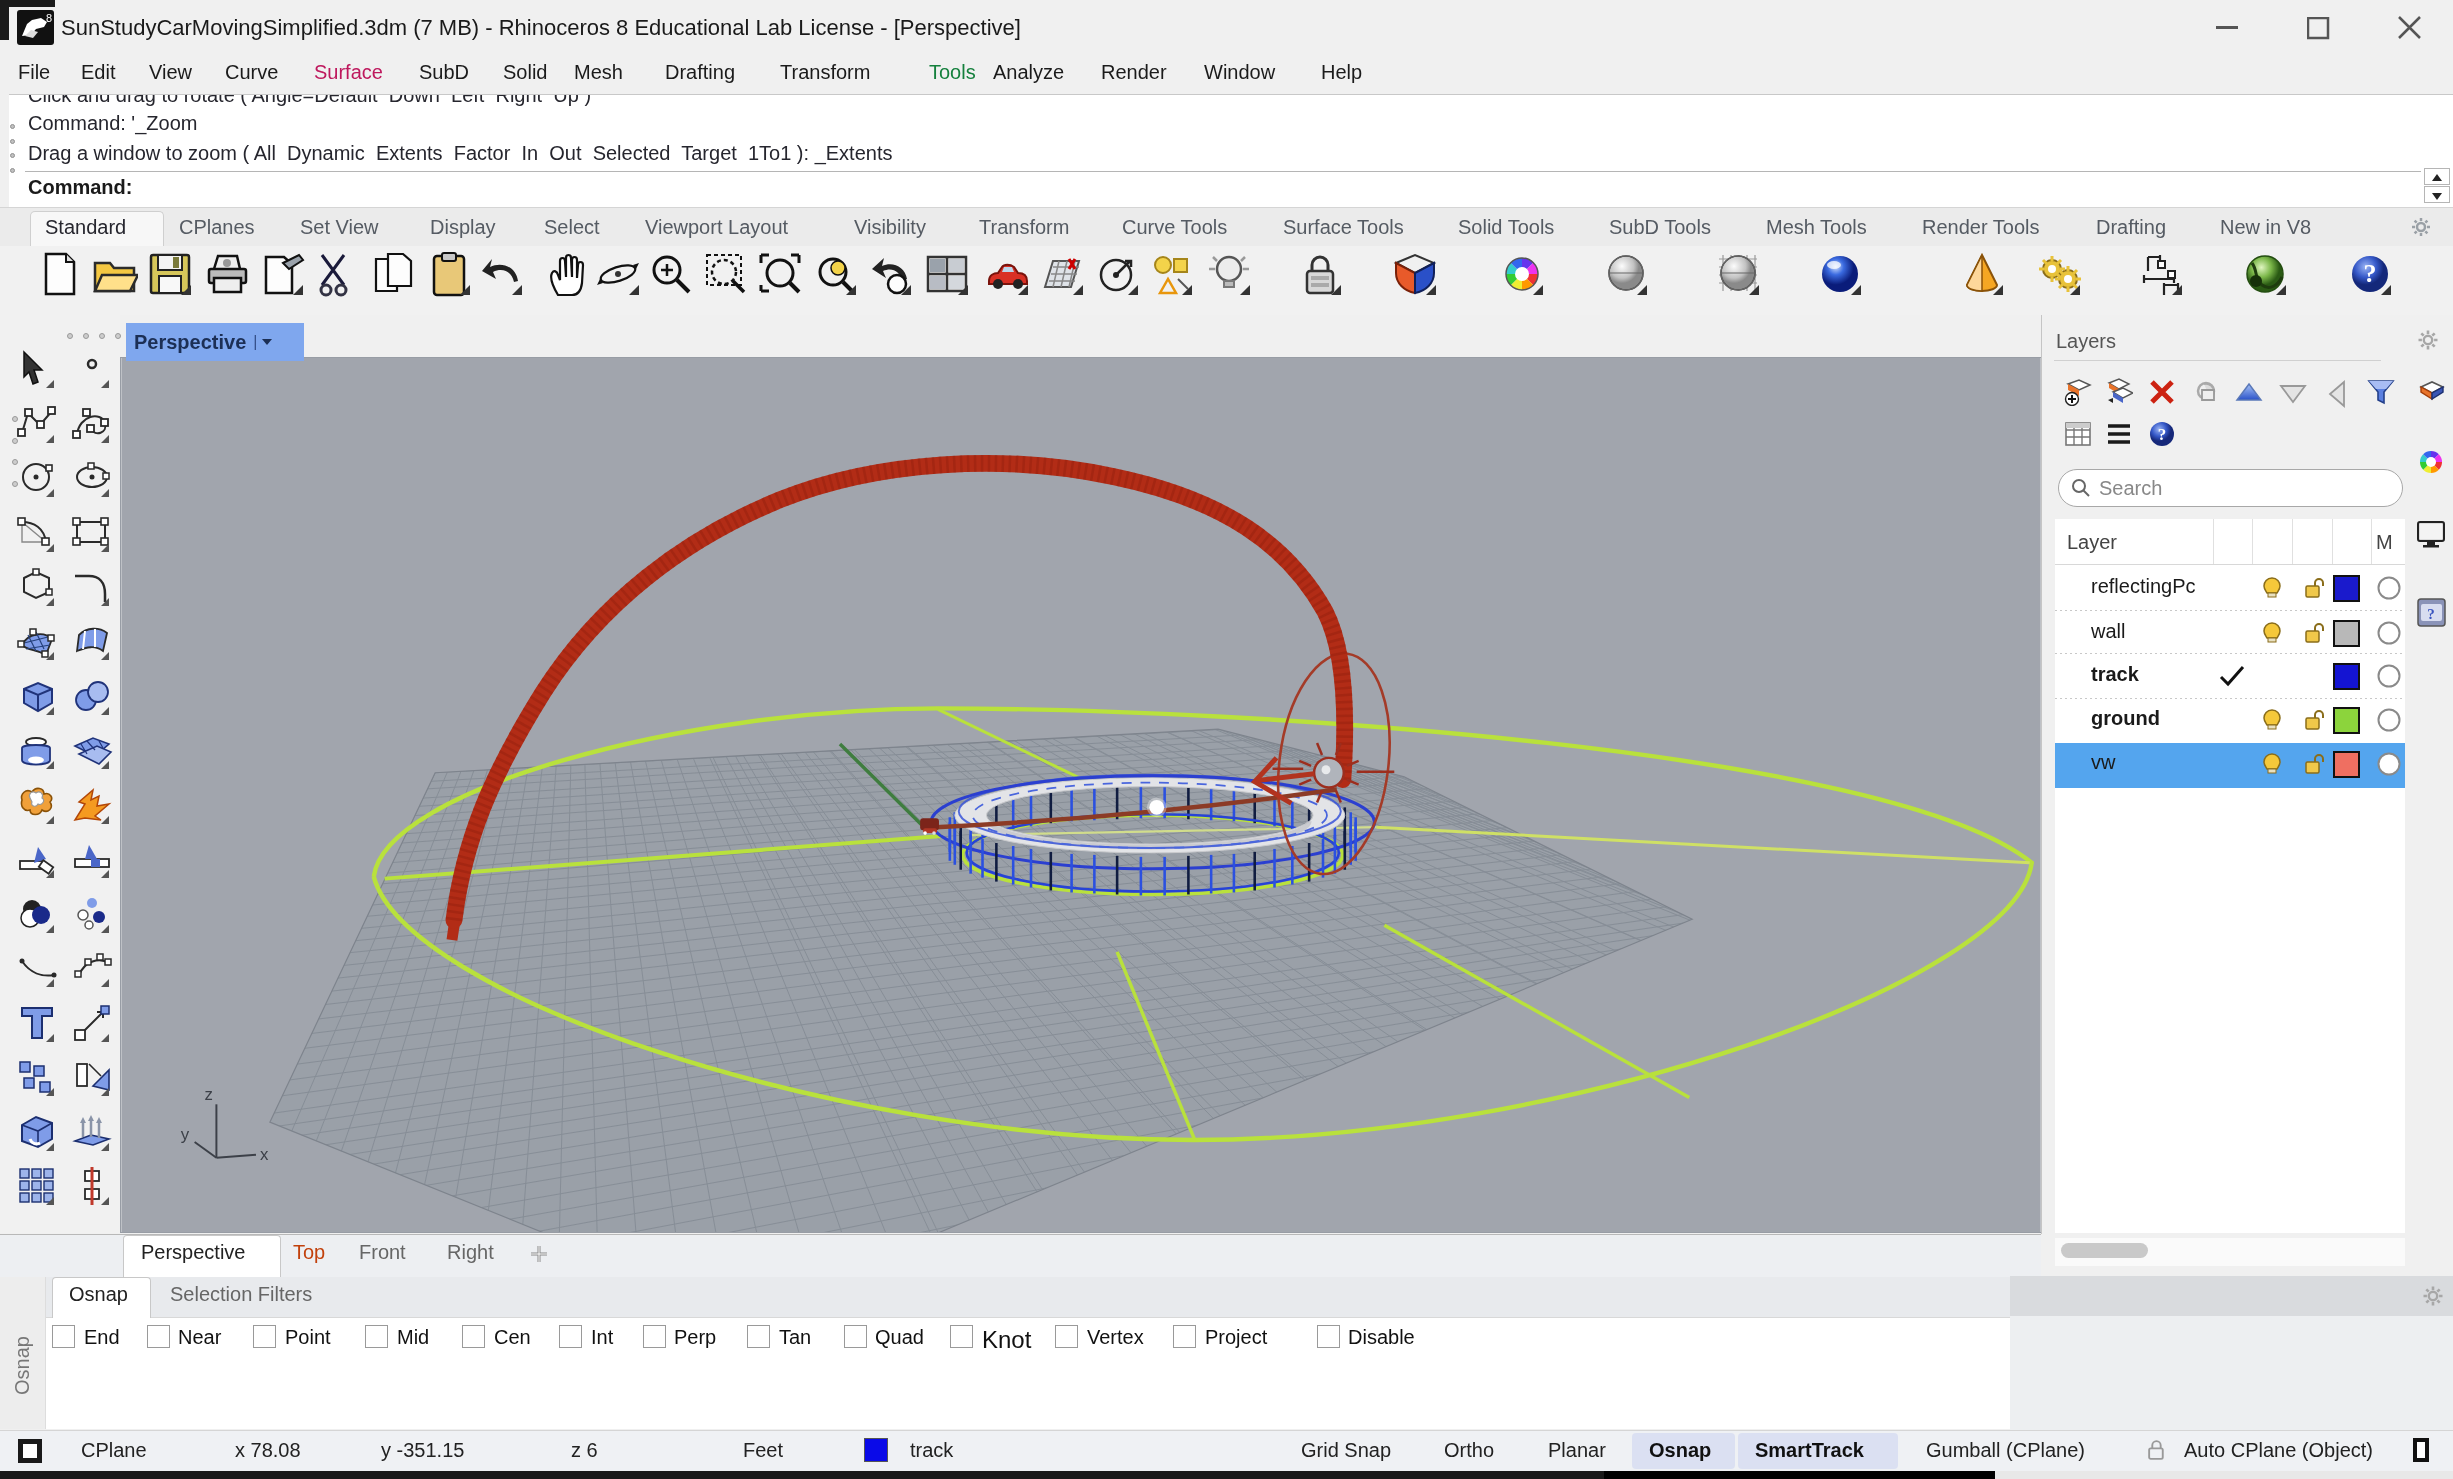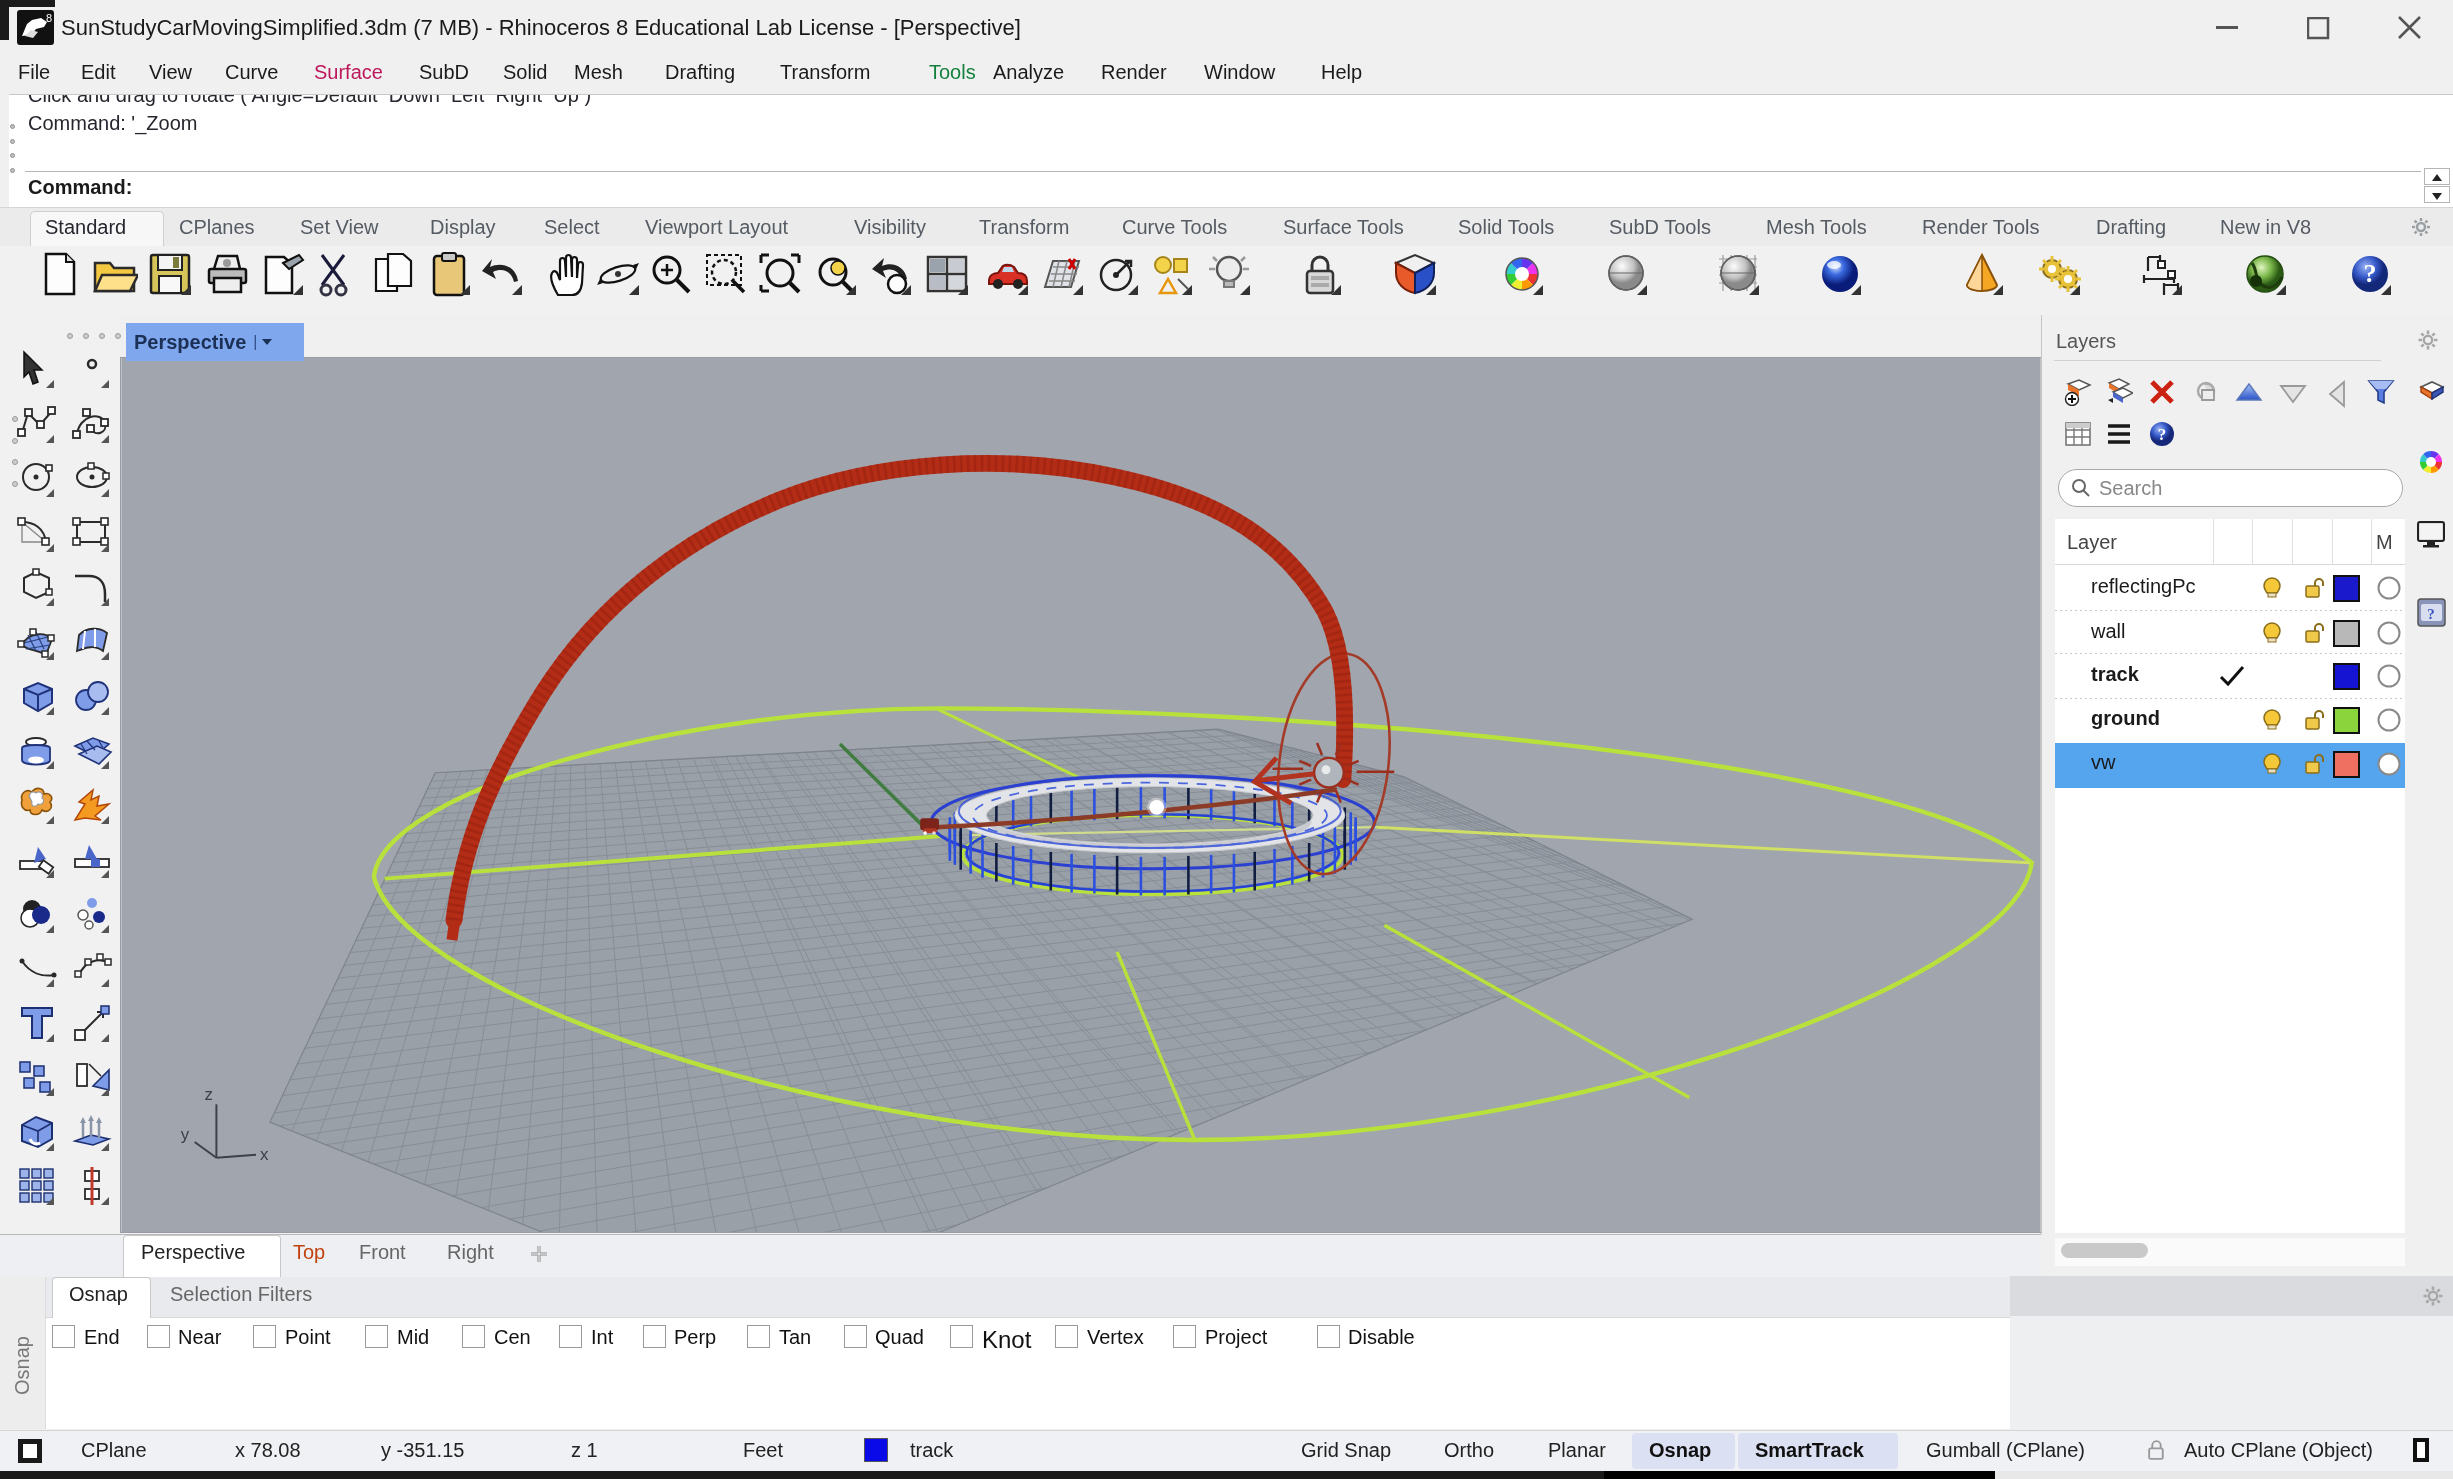--- a/index.html
+++ b/index.html
@@ -37,20 +37,21 @@
 <div class="abs" style="left:665px;top:61px;font-size:20px;color:#1b1b1b">Drafting</div>
 <div class="abs" style="left:780px;top:61px;font-size:20px;color:#1b1b1b">Transform</div>
 <div class="abs" style="left:929px;top:61px;font-size:20px;color:#15803d">Tools</div>
 <div class="abs" style="left:993px;top:61px;font-size:20px;color:#1b1b1b">Analyze</div>
 <div class="abs" style="left:1101px;top:61px;font-size:20px;color:#1b1b1b">Render</div>
 <div class="abs" style="left:1204px;top:61px;font-size:20px;color:#1b1b1b">Window</div>
 <div class="abs" style="left:1321px;top:61px;font-size:20px;color:#1b1b1b">Help</div>
 <div class="abs" style="left:9px;top:94px;width:2444px;height:113px;background:#fff;border-top:1px solid #c8c8c8;overflow:hidden">
     <div class="abs" style="left:19px;top:-11px;font-size:20px;color:#26262e;white-space:nowrap">Click and drag to rotate ( Angle=Default&nbsp; Down&nbsp; Left&nbsp; Right&nbsp; Up )</div>
     <div class="abs" style="left:19px;top:17px;font-size:20px;color:#26262e;white-space:nowrap">Command: '_Zoom</div>
+    <div class="abs" style="left:19px;top:47px;font-size:20px;color:#26262e;white-space:nowrap">Drag a window to zoom ( All&nbsp; Dynamic&nbsp; Extents&nbsp; Factor&nbsp; In&nbsp; Out&nbsp; Selected&nbsp; Target&nbsp; 1To1 ): _Extents</div>
     <div class="abs" style="left:16px;top:76px;width:2396px;border-top:1px solid #b5b5b5"></div>
     <div class="abs" style="left:19px;top:81px;font-size:20px;font-weight:bold;color:#1a1a1a;white-space:nowrap">Command:</div>
   </div>
 <div class="abs" style="left:10px;top:124px;width:5px;height:5px;border-radius:50%;background:#c0c0c0;border:1px solid #909090"></div>
 <div class="abs" style="left:10px;top:139px;width:5px;height:5px;border-radius:50%;background:#c0c0c0;border:1px solid #909090"></div>
 <div class="abs" style="left:10px;top:153px;width:5px;height:5px;border-radius:50%;background:#c0c0c0;border:1px solid #909090"></div>
 <div class="abs" style="left:10px;top:168px;width:5px;height:5px;border-radius:50%;background:#c0c0c0;border:1px solid #909090"></div>
 <div class="abs" style="left:2424px;top:168px;width:26px;height:17px;background:#fff;border:1px solid #b5b5b5;text-align:center"><svg width="12" height="10" style="margin-top:3px" viewBox="0 0 12 10">
       <path d="M6 1 L11 8 L1 8 Z" fill="#222"></path>
     </svg></div>
@@ -1082,21 +1083,21 @@
     <circle cx="11" cy="11" r="4.2" fill="none" stroke="#a7a7a7" stroke-width="2.4"></circle>
     <g stroke="#a7a7a7" stroke-width="2.6">
       <path d="M11 1.5 v3.4 M11 17.1 v3.4 M1.5 11 h3.4 M17.1 11 h3.4 M4.3 4.3 l2.4 2.4 M15.3 15.3 l2.4 2.4 M17.7 4.3 l-2.4 2.4 M6.7 15.3 l-2.4 2.4"></path>
     </g>
   </svg>
 <div class="abs" style="left:0;top:1430px;width:2453px;height:42px;background:#eff1f4;border-top:1px solid #d5d5d5"></div>
 <div class="abs" style="left:18px;top:1439px;width:24px;height:24px;background:#fff;border:5px solid #1a1a1a"></div>
 <div class="abs" style="left:81px;top:1439px;font-size:20px;color:#222">CPlane</div>
 <div class="abs" style="left:235px;top:1439px;font-size:20px;color:#222">x 78.08</div>
 <div class="abs" style="left:381px;top:1439px;font-size:20px;color:#222">y -351.15</div>
-<div class="abs" style="left:571px;top:1439px;font-size:20px;color:#222">z 1</div>
+<div class="abs" style="left:571px;top:1439px;font-size:20px;color:#222">z 6</div>
 <div class="abs" style="left:743px;top:1439px;font-size:20px;color:#222">Feet</div>
 <div class="abs" style="left:864px;top:1438px;width:24px;height:24px;background:#0a0ae8;border:1px solid #555"></div>
 <div class="abs" style="left:910px;top:1439px;font-size:20px;color:#222">track</div>
 <div class="abs" style="left:1301px;top:1439px;font-size:20px;color:#222">Grid Snap</div>
 <div class="abs" style="left:1444px;top:1439px;font-size:20px;color:#222">Ortho</div>
 <div class="abs" style="left:1548px;top:1439px;font-size:20px;color:#222">Planar</div>
 <div class="abs" style="left:1632px;top:1433px;width:103px;height:36px;background:#dbe0f2;border-radius:4px"></div>
 <div class="abs" style="left:1649px;top:1439px;font-size:20px;font-weight:bold;color:#111">Osnap</div>
 <div class="abs" style="left:1738px;top:1433px;width:160px;height:36px;background:#dbe0f2;border-radius:4px"></div>
 <div class="abs" style="left:1755px;top:1439px;font-size:20px;font-weight:bold;color:#111">SmartTrack</div>

